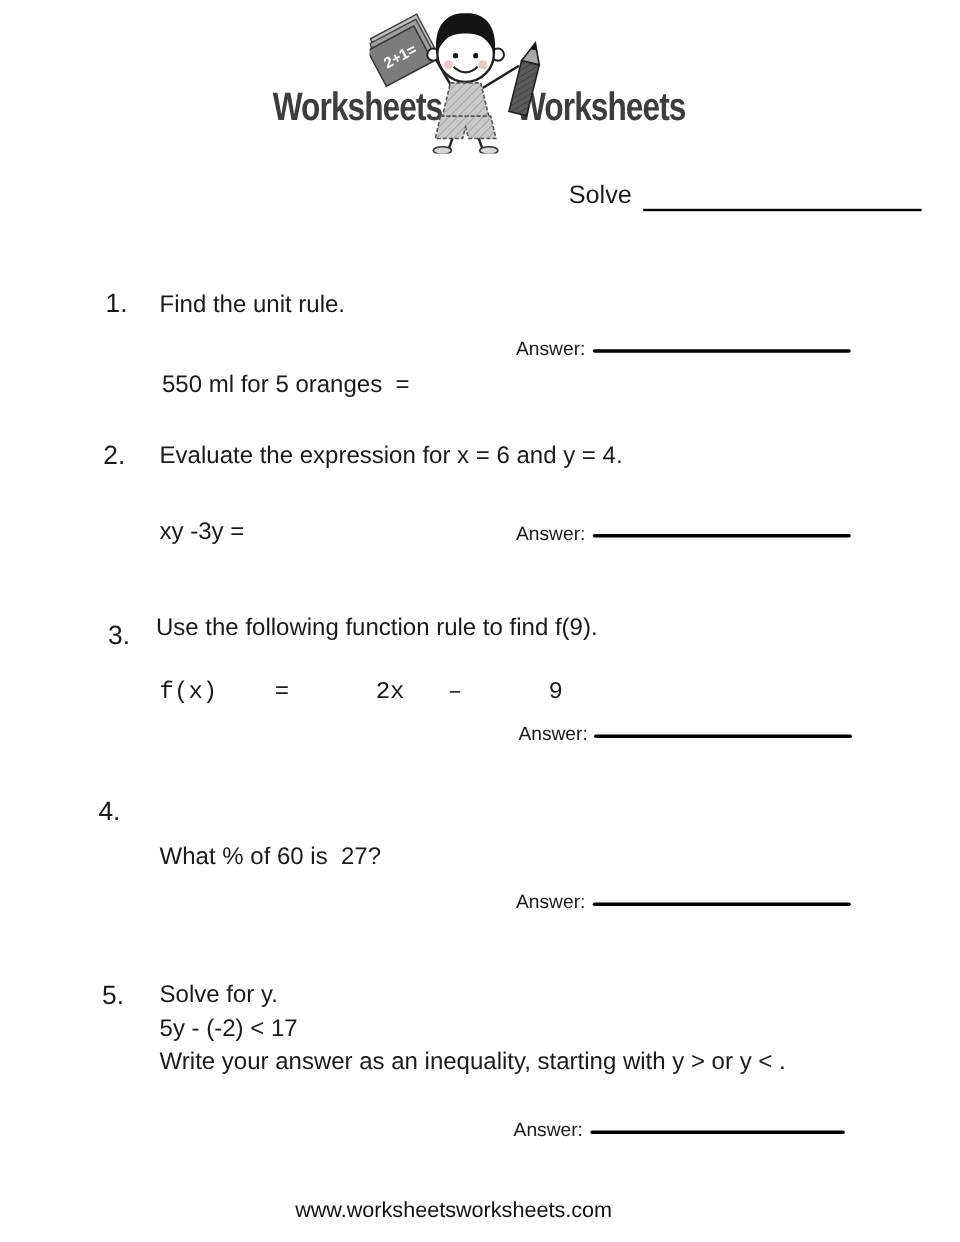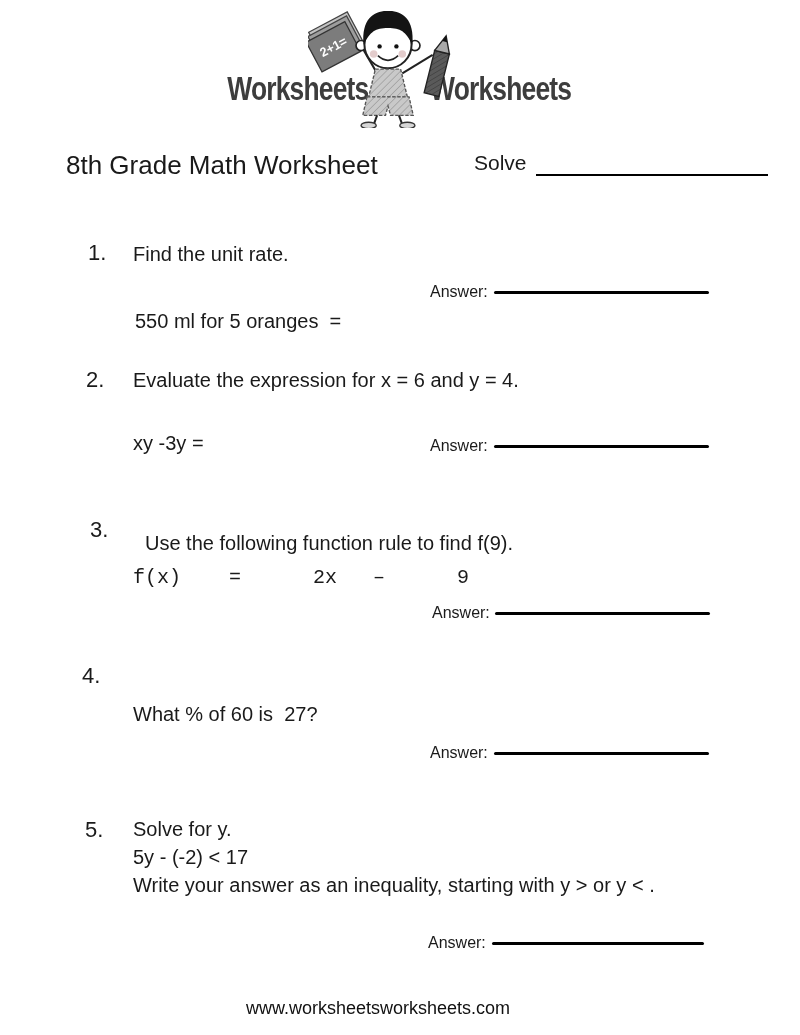--- a/index.html
+++ b/index.html
@@ -82,45 +82,44 @@
       <path d="M80,75 L110,75 L118,108 L72,108 Z" fill="url(#hatch)" stroke="#555" stroke-width="1.6" stroke-dasharray="4,2"></path>
       <path d="M70,108 L120,108 L125,130 L98,130 L95,119 L92,130 L65,130 Z" fill="url(#hatch)" stroke="#555" stroke-width="1.6" stroke-dasharray="4,2"></path>
 
       <line x1="82" y1="130" x2="78" y2="141" stroke="#222" stroke-width="2.4"></line>
       <line x1="108" y1="130" x2="112" y2="141" stroke="#222" stroke-width="2.4"></line>
       <ellipse cx="72" cy="142" rx="9" ry="3.8" fill="#d6d6d6" stroke="#333" stroke-width="1.6"></ellipse>
       <ellipse cx="118" cy="142" rx="9" ry="3.8" fill="#d6d6d6" stroke="#333" stroke-width="1.6"></ellipse>
     </svg>
   </div>
 
-  <h1 class="title abs" style="left:66px;top:150px;margin:0;">8th Grade Math Worksheet</h1>
 
   <span class="name-label abs" style="left:474px;top:151px;">Solve</span>
   <div class="name-line abs" style="left:536px;top:174px;width:232px;"></div>
 
 
   <div>
     <span class="qnum abs" style="left:88px;top:240px;">1.</span>
-    <span class="qtext abs" style="left:133px;top:243px;">Find the unit rate.</span>
+    <span class="qtext abs" style="left:133px;top:243px;">Find the unit rule.</span>
     <span class="qtext abs" style="left:135px;top:310px;">550 ml for 5 oranges  =</span>
     <span class="ans-label abs" style="left:430px;top:283px;">Answer:</span>
     <div class="ans-line abs" style="left:494px;top:291px;"></div>
   </div>
 
   <div>
     <span class="qnum abs" style="left:86px;top:367px;">2.</span>
     <span class="qtext abs" style="left:133px;top:369px;">Evaluate the expression for x = 6 and y = 4.</span>
     <span class="qtext abs" style="left:133px;top:432px;">xy -3y =</span>
     <span class="ans-label abs" style="left:430px;top:437px;">Answer:</span>
     <div class="ans-line abs" style="left:494px;top:445px;"></div>
   </div>
 
   <div>
     <span class="qnum abs" style="left:90px;top:517px;">3.</span>
-    <span class="qtext abs" style="left:145px;top:512px;margin-top:20px;">Use the following function rule to find f(9).</span>
+    <span class="qtext abs" style="left:130px;top:512px;">Use the following function rule to find f(9).</span>
     <span class="qtext abs" style="left:133px;top:566px;font-family:Liberation Mono, monospace;">f(x)    =      2x   –      9</span>
     <span class="ans-label abs" style="left:432px;top:604px;">Answer:</span>
     <div class="ans-line abs" style="left:495px;top:612px;"></div>
   </div>
 
   <div>
     <span class="qnum abs" style="left:82px;top:663px;">4.</span>
     <span class="qtext abs" style="left:133px;top:703px;">What % of 60 is  27?</span>
     <span class="ans-label abs" style="left:430px;top:744px;">Answer:</span>
     <div class="ans-line abs" style="left:494px;top:752px;"></div>

